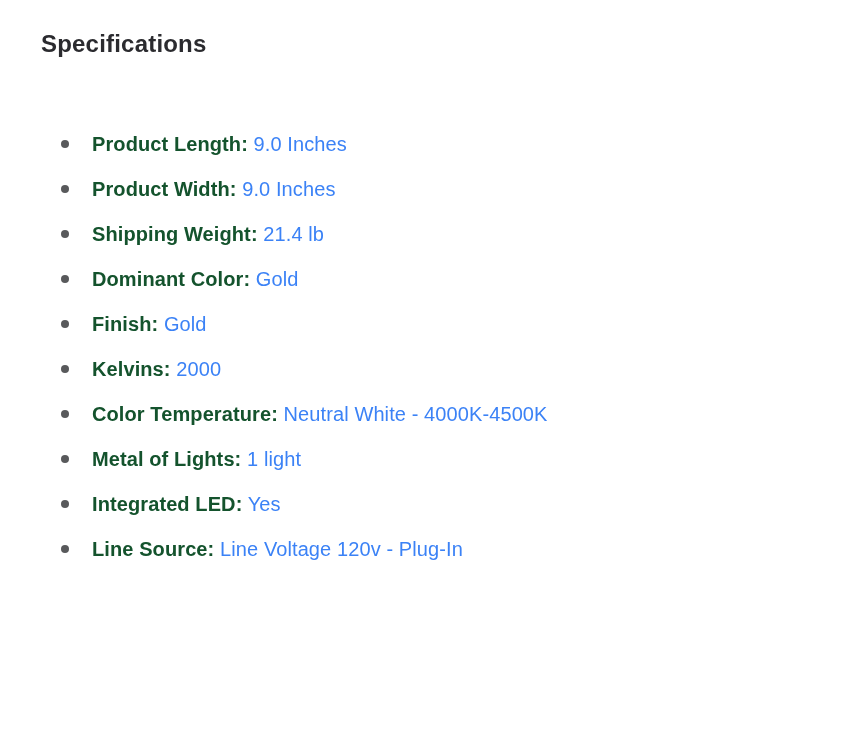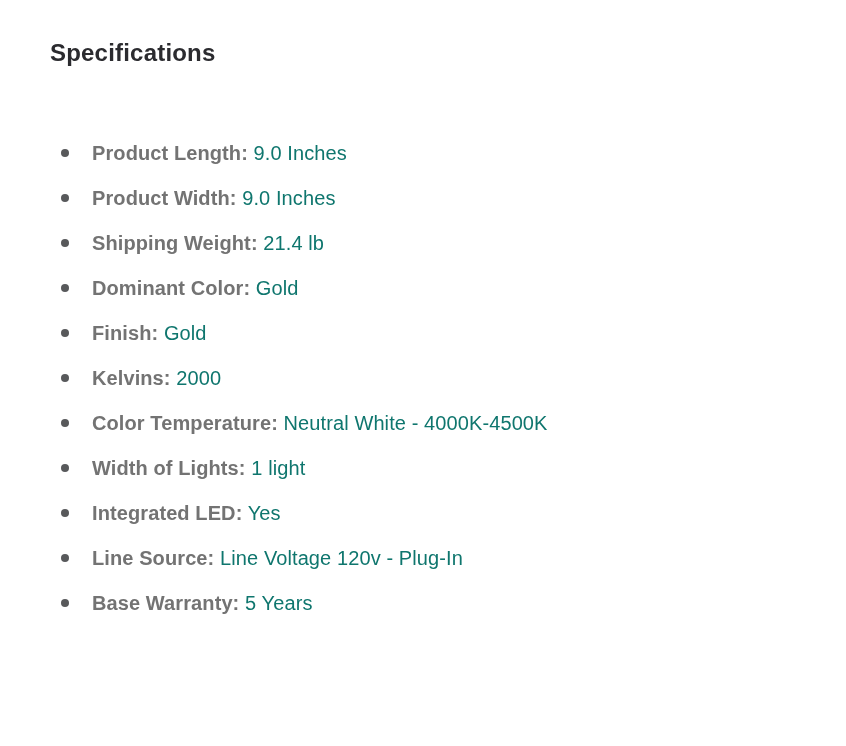--- a/index.html
+++ b/index.html
@@ -12,21 +12,21 @@
   .page {
     width: 846px;
     height: 746px;
     background: #ffffff;
     overflow: hidden;
   }
   .specs-section {
     padding: 26px 36px 0 36px;
   }
   .section-title {
-    margin: 14px;
+    margin: 5px;
     font-size: 24px;
     line-height: 26px;
     font-weight: 700;
     color: #2b2b2f;
     letter-spacing: 0.2px;
   }
   ul.spec-list {
     list-style: none;
     margin: 76px 0 0 0;
     padding: 0;
@@ -44,25 +44,25 @@
     position: absolute;
     left: 25px;
     top: 7px;
     width: 8px;
     height: 8px;
     border-radius: 50%;
     background: #58595b;
   }
   .spec-label {
     font-weight: 700;
-    color: #737373;
+    color: #14532d;
   }
   .spec-value {
     font-weight: 400;
-    color: #0f766e;
+    color: #3b82f6;
   }
 </style>
 </head>
 <body>
 
 <div class="page">
   <div class="specs-section">
     <h2 class="section-title">Specifications</h2>
 
     <ul class="spec-list">
@@ -96,33 +96,28 @@
         <span class="spec-label">Kelvins:</span>
         <span class="spec-value">2000</span>
       </li>
       <li class="spec-item">
         <span class="bullet"></span>
         <span class="spec-label">Color Temperature:</span>
         <span class="spec-value">Neutral White - 4000K-4500K</span>
       </li>
       <li class="spec-item">
         <span class="bullet"></span>
-        <span class="spec-label">Width of Lights:</span>
+        <span class="spec-label">Metal of Lights:</span>
         <span class="spec-value">1 light</span>
       </li>
       <li class="spec-item">
         <span class="bullet"></span>
         <span class="spec-label">Integrated LED:</span>
         <span class="spec-value">Yes</span>
       </li>
       <li class="spec-item">
         <span class="bullet"></span>
         <span class="spec-label">Line Source:</span>
         <span class="spec-value">Line Voltage 120v - Plug-In</span>
       </li>
-      <li class="spec-item">
-        <span class="bullet"></span>
-        <span class="spec-label">Base Warranty:</span>
-        <span class="spec-value">5 Years</span>
-      </li>
     </ul>
   </div>
 </div>
 
 </body></html>

